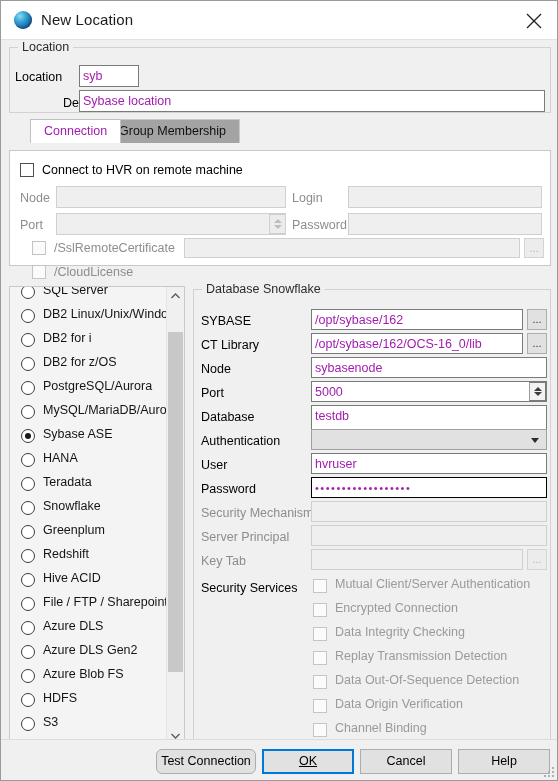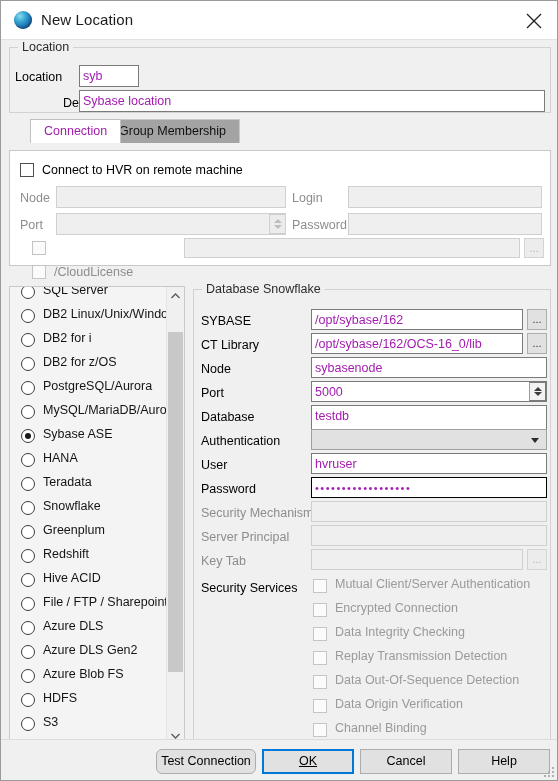--- a/index.html
+++ b/index.html
@@ -297,20 +297,21 @@
     <div class="label dis" style="position:absolute; left:10px; top:66px;">Port</div>
     <div class="field dis" style="position:absolute; left:46px; top:62px; width:230px; height:22px; line-height:21px;"></div>
     <div class="spin dis" style="left:259px; top:63px; height:20px;">
         <i class="up"></i>
         <i class="down"></i>
       </div>
     <div class="label dis" style="position:absolute; left:282px; top:66px;">Password</div>
     <div class="field dis" style="position:absolute; left:338px; top:62px; width:194px; height:22px; line-height:21px;"></div>
 
     <div class="cbox dis" style="left:22px; top:90px;"></div>
+    <div class="label dis" style="position:absolute; left:44px; top:89px;">/SslRemoteCertificate</div>
     <div class="field dis" style="position:absolute; left:174px; top:87px; width:336px; height:20px; line-height:19px;"></div>
     <div class="btn-dots dis" style="position:absolute; left:514px; top:87px; width:20px; height:20px; line-height:18px;">...</div>
 
     <div class="cbox dis" style="left:22px; top:114px;"></div>
     <div class="label dis" style="position:absolute; left:44px; top:113px;">/CloudLicense</div>
   </div>
 
   <div id="list-wrap">
     <div id="list-rows">
         <div class="lrow" style="top: -7px;">

